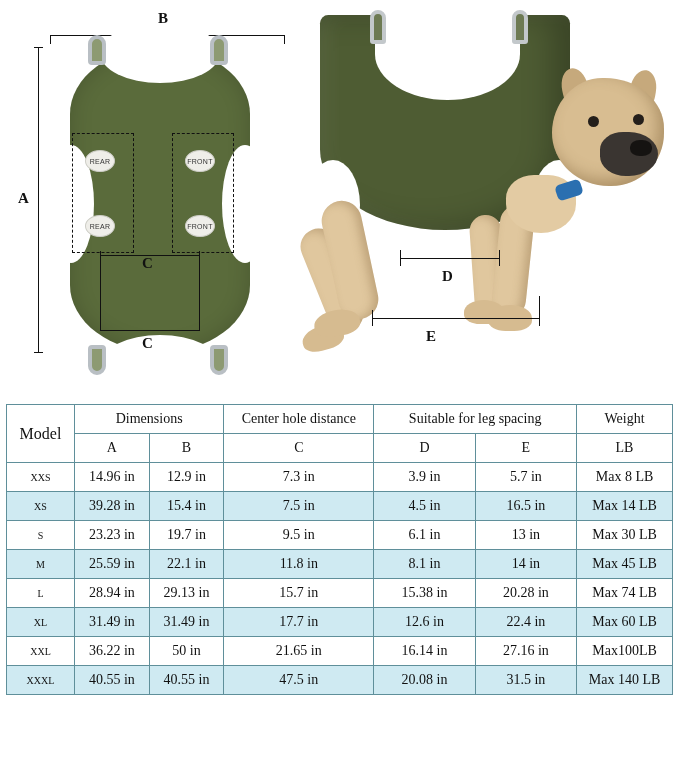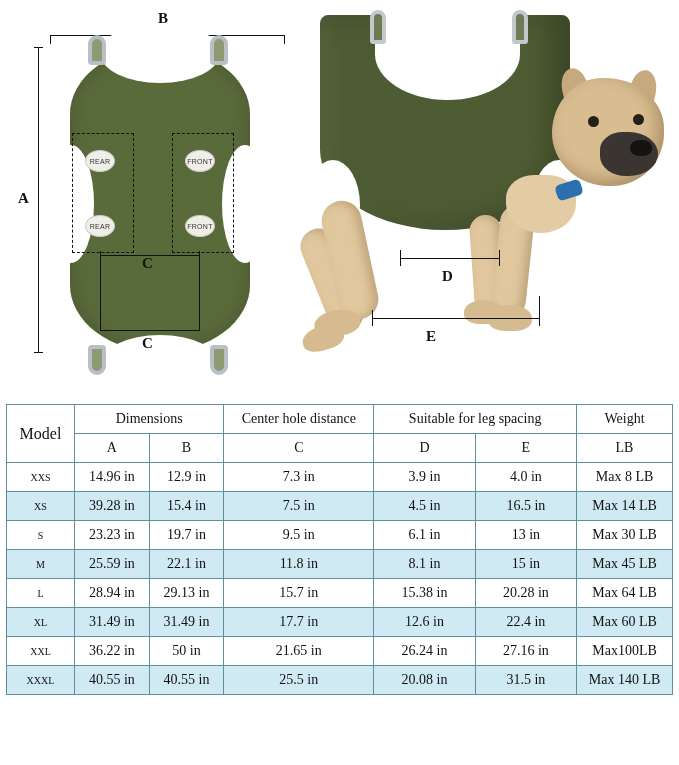--- a/index.html
+++ b/index.html
@@ -369,21 +369,21 @@
           <th>LB</th>
         </tr>
       </thead>
       <tbody id="table-body">
           <tr>
             <td class="model-cell">XXS</td>
             <td>14.96 in</td>
             <td>12.9 in</td>
             <td>7.3 in</td>
             <td>3.9 in</td>
-            <td>4.0 in</td>
+            <td>5.7 in</td>
             <td>Max 8 LB</td>
           </tr>
           <tr class="row-alt">
             <td class="model-cell">XS</td>
             <td>39.28 in</td>
             <td>15.4 in</td>
             <td>7.5 in</td>
             <td>4.5 in</td>
             <td>16.5 in</td>
             <td>Max 14 LB</td>
@@ -396,55 +396,55 @@
             <td>6.1 in</td>
             <td>13 in</td>
             <td>Max 30 LB</td>
           </tr>
           <tr class="row-alt">
             <td class="model-cell">M</td>
             <td>25.59 in</td>
             <td>22.1 in</td>
             <td>11.8 in</td>
             <td>8.1 in</td>
-            <td>15 in</td>
+            <td>14 in</td>
             <td>Max 45 LB</td>
           </tr>
           <tr>
             <td class="model-cell">L</td>
             <td>28.94 in</td>
             <td>29.13 in</td>
             <td>15.7 in</td>
             <td>15.38 in</td>
             <td>20.28 in</td>
-            <td>Max 64 LB</td>
+            <td>Max 74 LB</td>
           </tr>
           <tr class="row-alt">
             <td class="model-cell">XL</td>
             <td>31.49 in</td>
             <td>31.49 in</td>
             <td>17.7 in</td>
             <td>12.6 in</td>
             <td>22.4 in</td>
             <td>Max 60 LB</td>
           </tr>
           <tr>
             <td class="model-cell">XXL</td>
             <td>36.22 in</td>
             <td>50 in</td>
             <td>21.65 in</td>
-            <td>26.24 in</td>
+            <td>16.14 in</td>
             <td>27.16 in</td>
             <td>Max100LB</td>
           </tr>
           <tr class="row-alt">
             <td class="model-cell">XXXL</td>
             <td>40.55 in</td>
             <td>40.55 in</td>
-            <td>25.5 in</td>
+            <td>47.5 in</td>
             <td>20.08 in</td>
             <td>31.5 in</td>
             <td>Max 140 LB</td>
           </tr>
         </tbody>
     </table>
   </div>
 
 </div>
 

